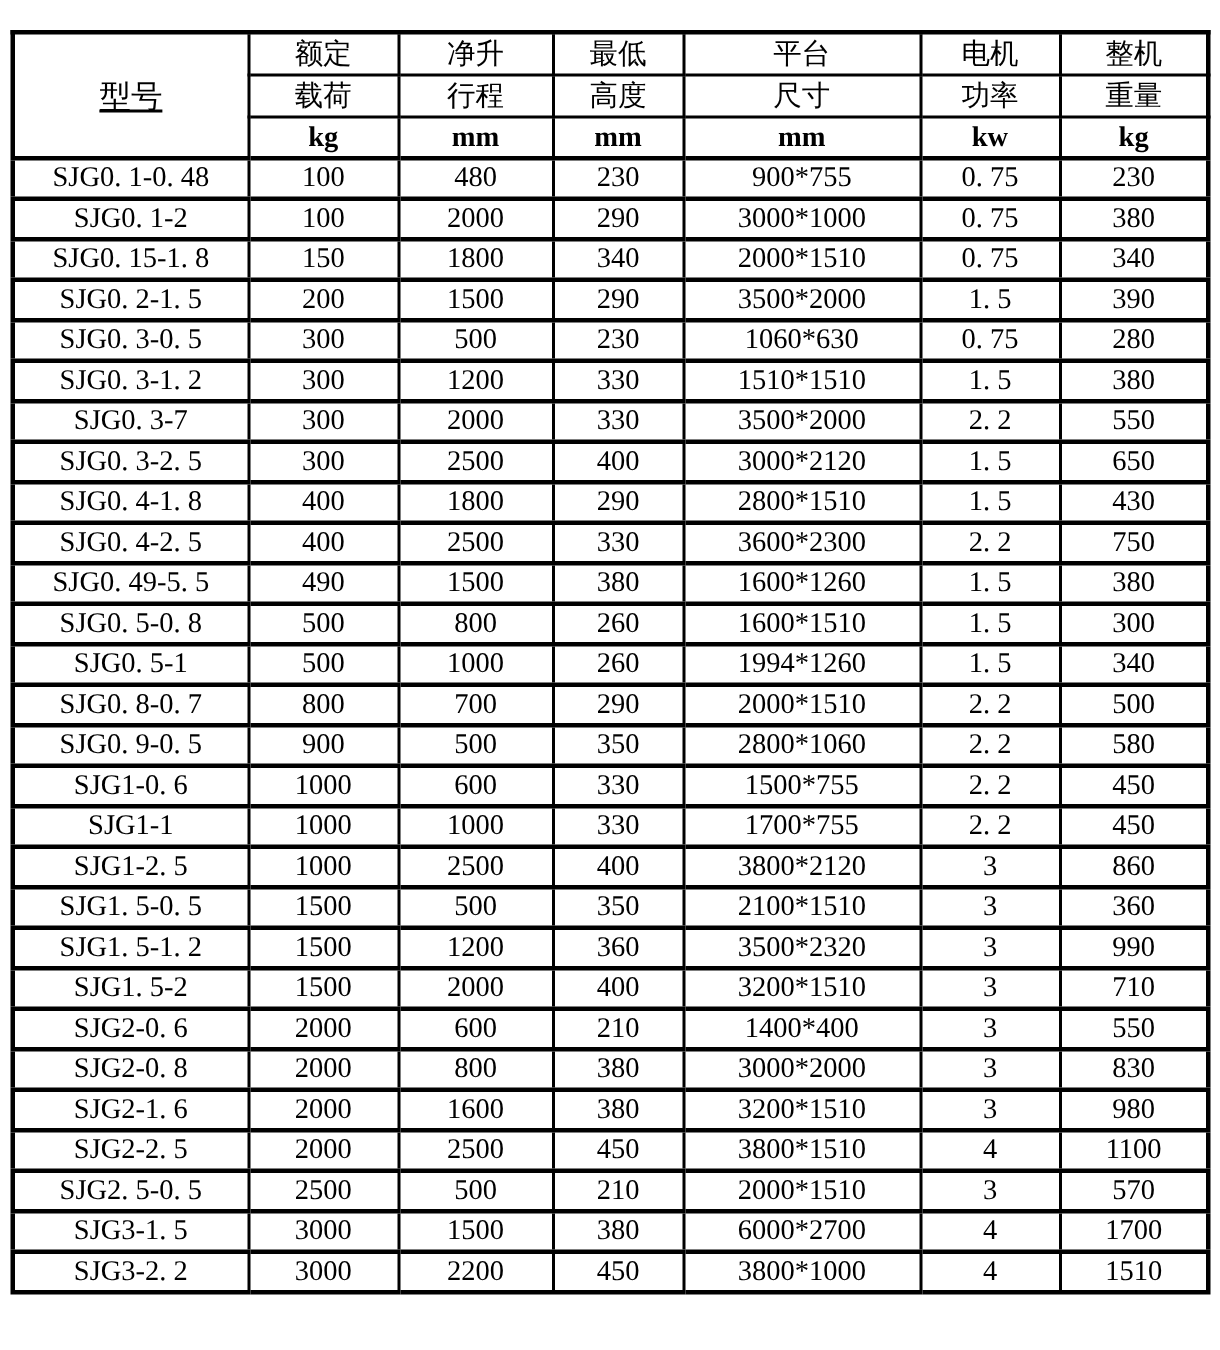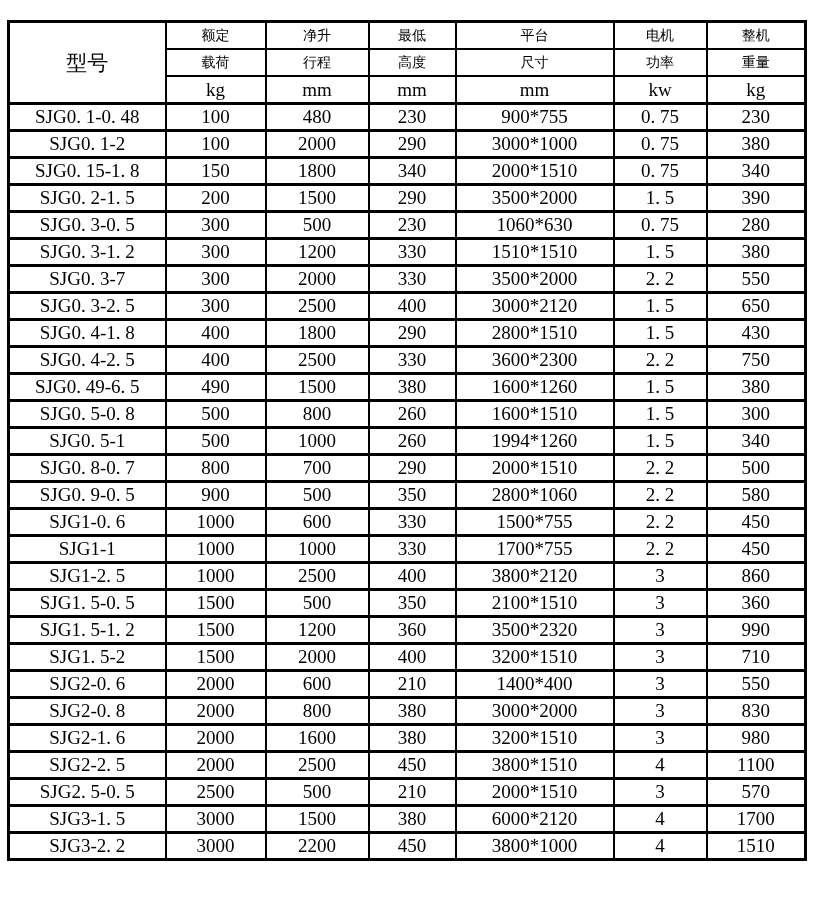--- a/index.html
+++ b/index.html
@@ -34,33 +34,35 @@
     vertical-align: middle;
     padding: 0;
     font-weight: normal;
     overflow: hidden;
     white-space: nowrap;
   }
   thead th {
     border-top: 2px solid #000;
     border-bottom: 2px solid #000;
     height: 25px;
-    font-size: 14px;
+    font-size: 19px;
   }
   thead tr.unit-row th {
     font-size: 19px;
+    font-weight: bold;
   }
   tbody td {
     border-top: 3px solid #000;
     border-bottom: 3px solid #000;
     height: 24px;
     font-size: 19px;
   }
   th.model-head {
     font-size: 21px;
+    text-decoration: underline;
   }
 </style>
 </head>
 <body>
 
 <div class="spec-table-wrap">
   <table class="spec-table">
     <colgroup>
       <col class="w0">
         <col class="w1">
@@ -182,21 +184,21 @@
         <tr>
           <td>SJG0. 4-2. 5</td>
           <td>400</td>
           <td>2500</td>
           <td>330</td>
           <td>3600*2300</td>
           <td>2. 2</td>
           <td>750</td>
         </tr>
         <tr>
-          <td>SJG0. 49-6. 5</td>
+          <td>SJG0. 49-5. 5</td>
           <td>490</td>
           <td>1500</td>
           <td>380</td>
           <td>1600*1260</td>
           <td>1. 5</td>
           <td>380</td>
         </tr>
         <tr>
           <td>SJG0. 5-0. 8</td>
           <td>500</td>
@@ -330,21 +332,21 @@
           <td>210</td>
           <td>2000*1510</td>
           <td>3</td>
           <td>570</td>
         </tr>
         <tr>
           <td>SJG3-1. 5</td>
           <td>3000</td>
           <td>1500</td>
           <td>380</td>
-          <td>6000*2120</td>
+          <td>6000*2700</td>
           <td>4</td>
           <td>1700</td>
         </tr>
         <tr>
           <td>SJG3-2. 2</td>
           <td>3000</td>
           <td>2200</td>
           <td>450</td>
           <td>3800*1000</td>
           <td>4</td>

